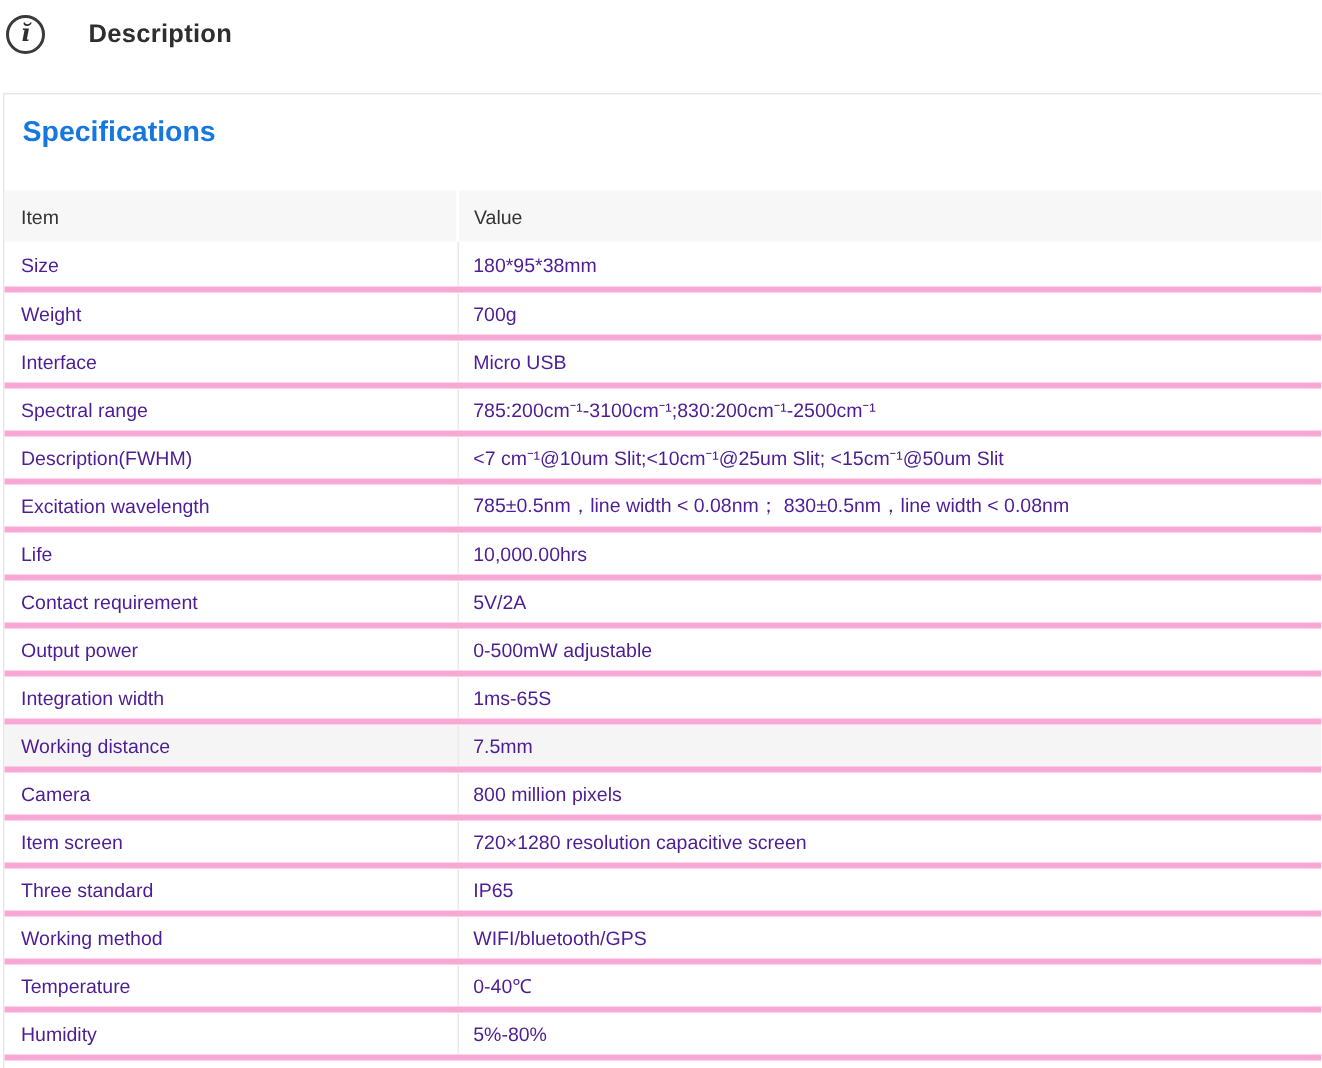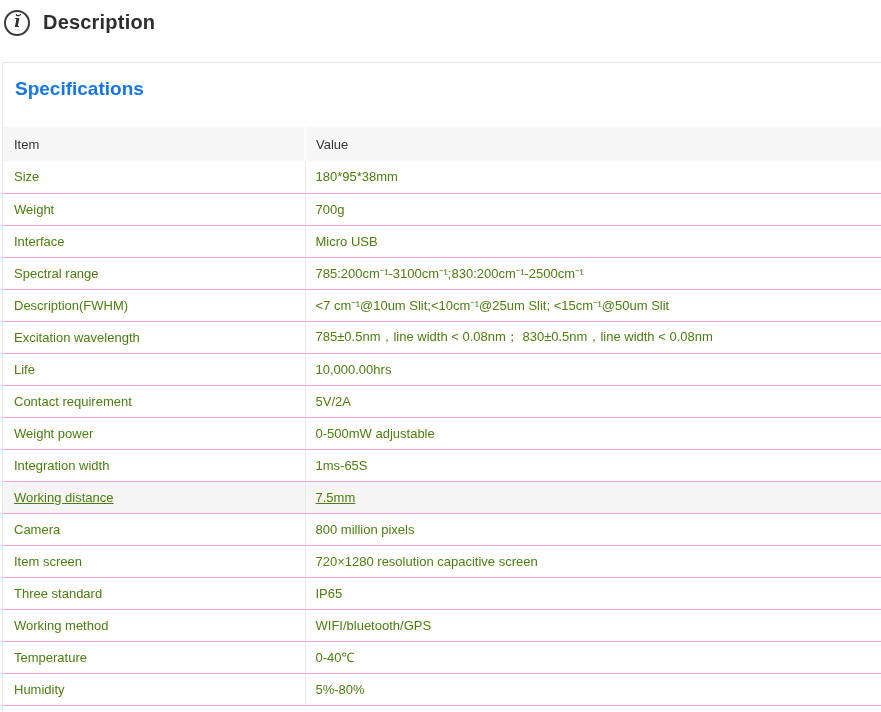--- a/index.html
+++ b/index.html
@@ -32,22 +32,22 @@
     font-family: "DejaVu Serif", serif;
     font-style: italic;
     font-weight: 700;
     font-size: 16px;
     line-height: 1;
     color: #2f2f2f;
     padding-bottom: 2px;
     flex: 0 0 auto;
   }
   .page-title {
-    margin: 0;
-    font-size: 20px;
+    margin: 16px;
+    font-size: 17px;
     font-weight: 700;
     color: #2e2e2e;
     letter-spacing: 0.2px;
   }
 
   .content-box {
     position: absolute;
     left: 2px;
     top: 62px;
     width: 1040px;   
@@ -78,29 +78,29 @@
     font-weight: 400;
     color: #333333;
     padding: 0 0 0 11px;
     vertical-align: middle;
   }
   th.col-item { width: 302px; }
   th.col-value { border-left: 2px solid #ffffff; padding-left: 10px; }
 
   tbody td {
     height: 32px;
-    border-bottom: 1px solid #f9a8d4;
+    border-bottom: 4px solid #f9a8d4;
     padding: 0 0 0 11px;
-    color: #4d7c0f;
+    color: #4c1d95;
     vertical-align: middle;
     white-space: nowrap;
     overflow: hidden;
   }
   td.cell-value { border-left: 1px solid #e9e9e9; padding-left: 10px; }
-  tr.highlighted td { background: #f5f5f5; text-decoration: underline; }
+  tr.highlighted td { background: #f5f5f5; }
 </style>
 </head>
 <body>
 
 <div class="viewport">
 
   <header class="page-header">
     <span class="info-icon">ĭ</span>
     <h1 class="page-title">Description</h1>
   </header>
@@ -142,21 +142,21 @@
   </tr>
           <tr>
     <td class="cell-item">Life</td>
     <td class="cell-value">10,000.00hrs</td>
   </tr>
           <tr>
     <td class="cell-item">Contact requirement</td>
     <td class="cell-value">5V/2A</td>
   </tr>
           <tr>
-    <td class="cell-item">Weight power</td>
+    <td class="cell-item">Output power</td>
     <td class="cell-value">0-500mW adjustable</td>
   </tr>
           <tr>
     <td class="cell-item">Integration width</td>
     <td class="cell-value">1ms-65S</td>
   </tr>
           <tr class="highlighted">
     <td class="cell-item">Working distance</td>
     <td class="cell-value">7.5mm</td>
   </tr>

